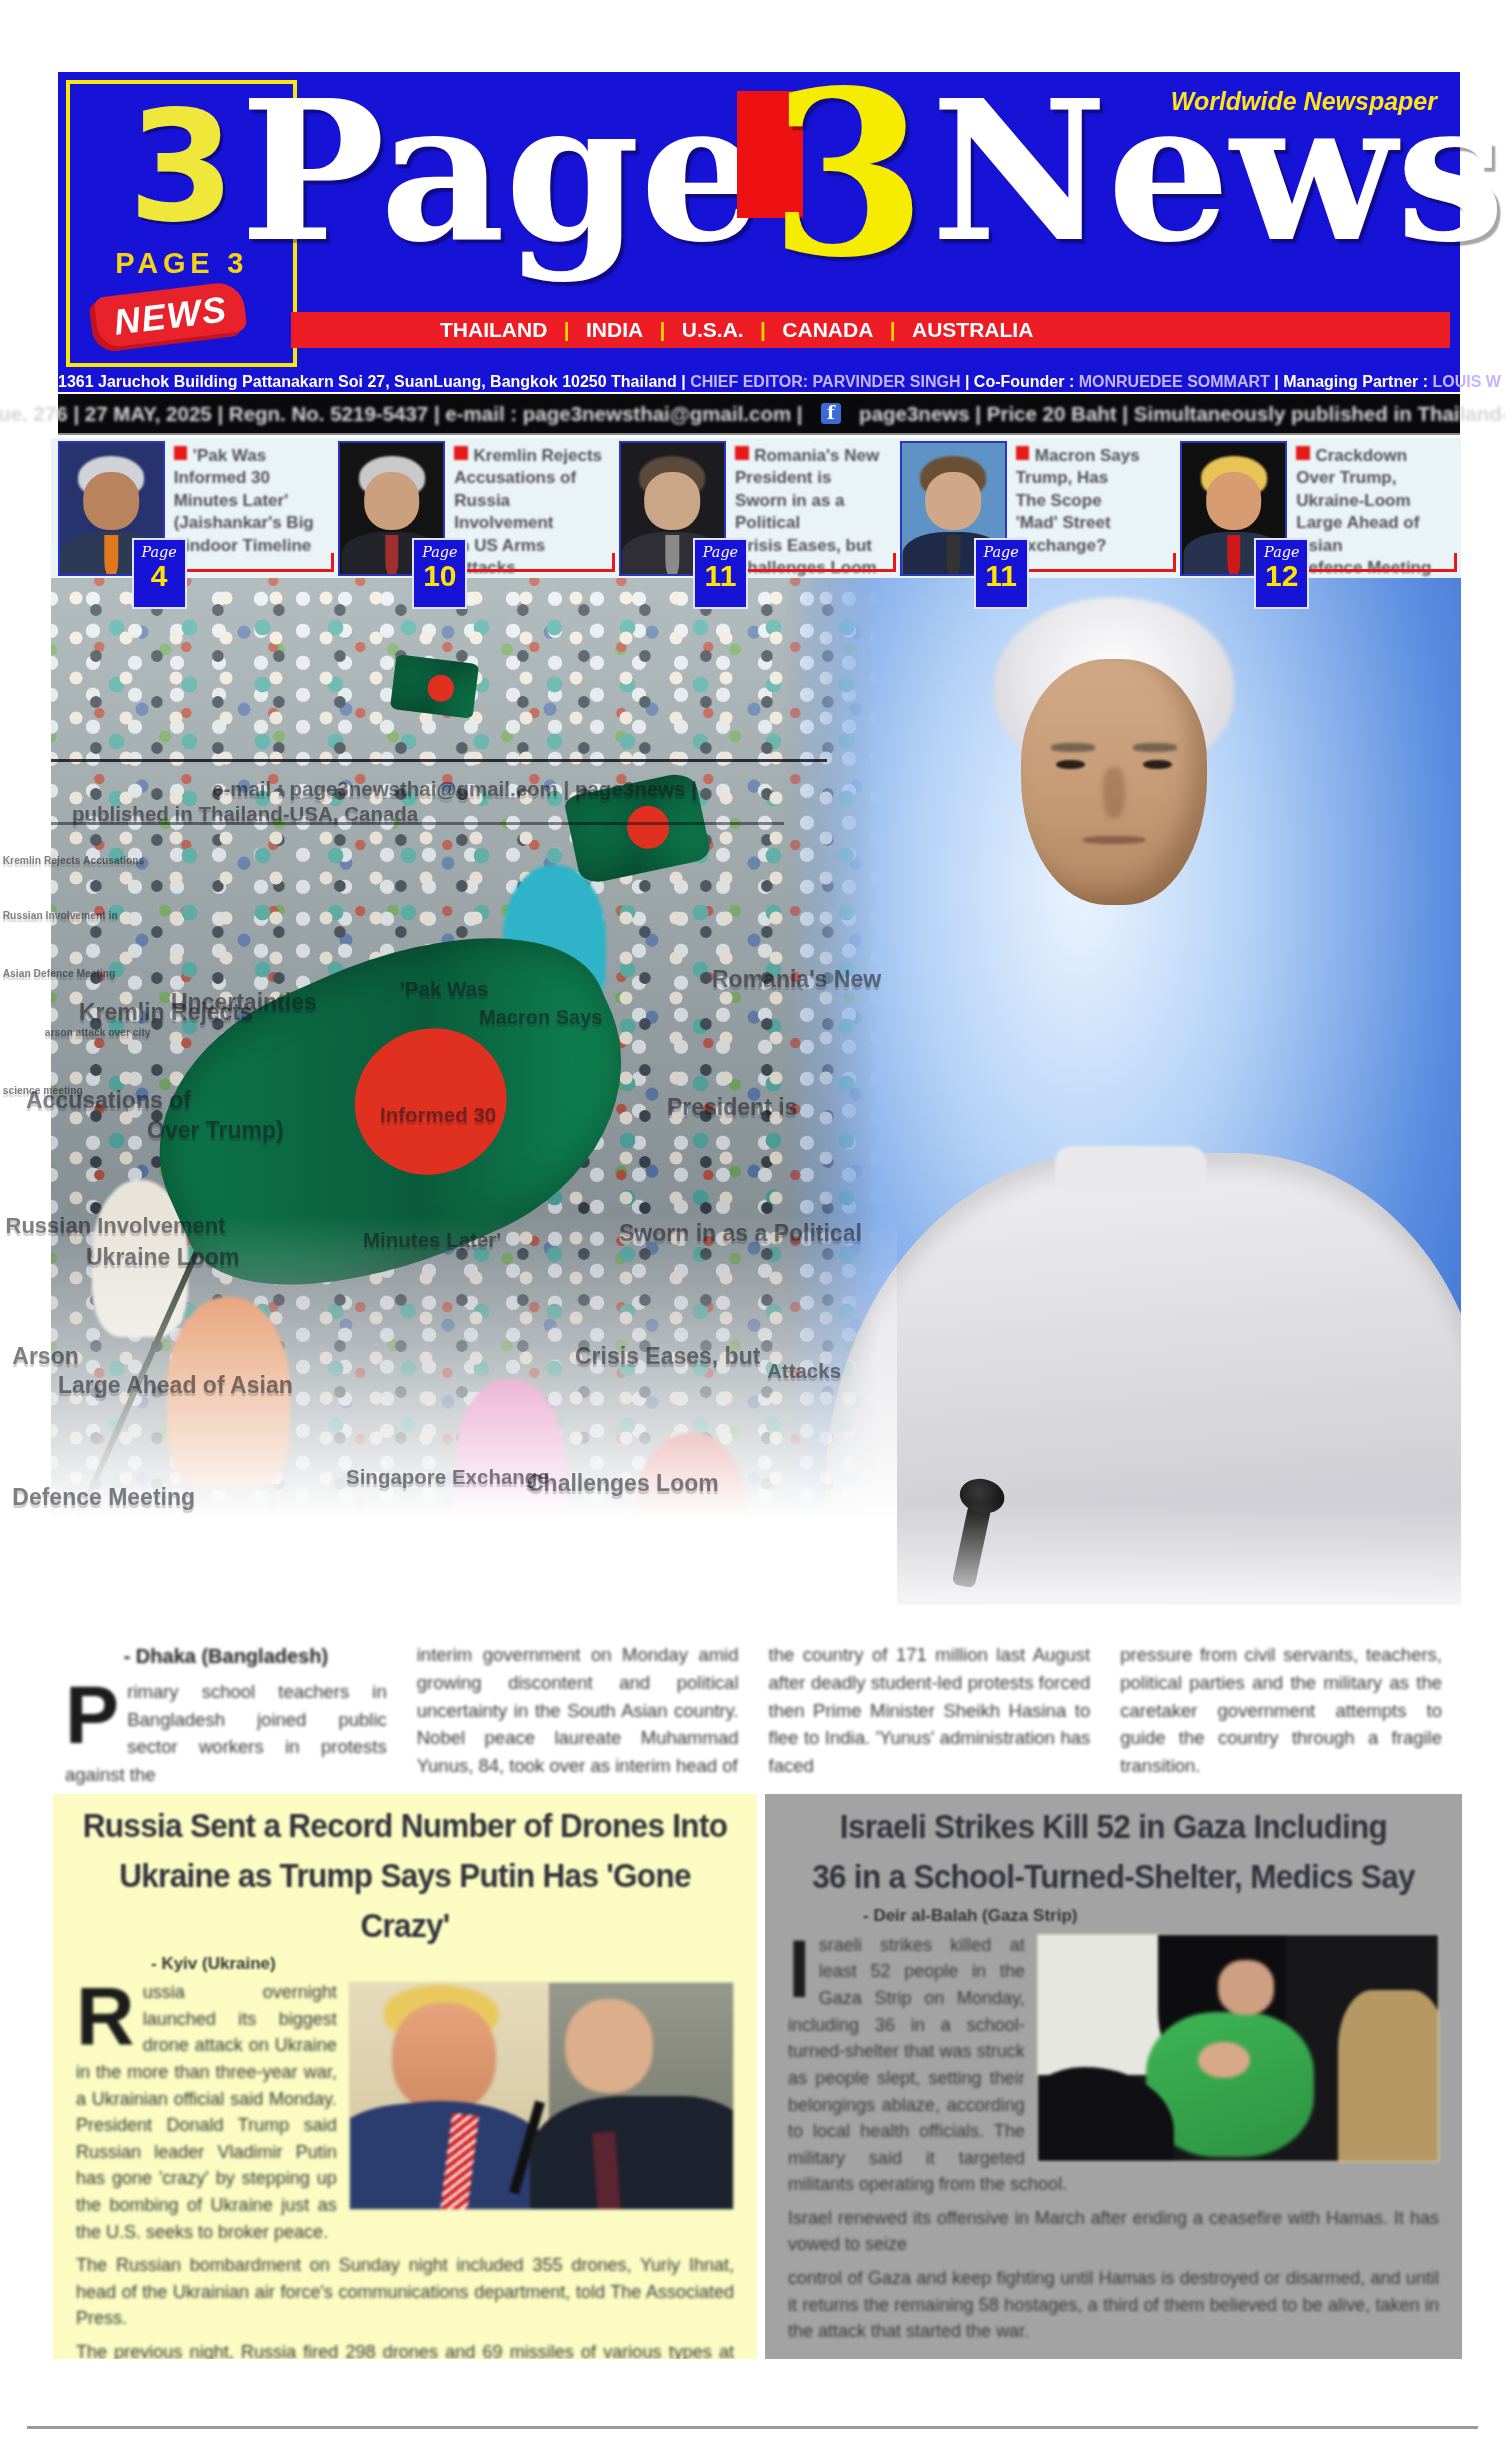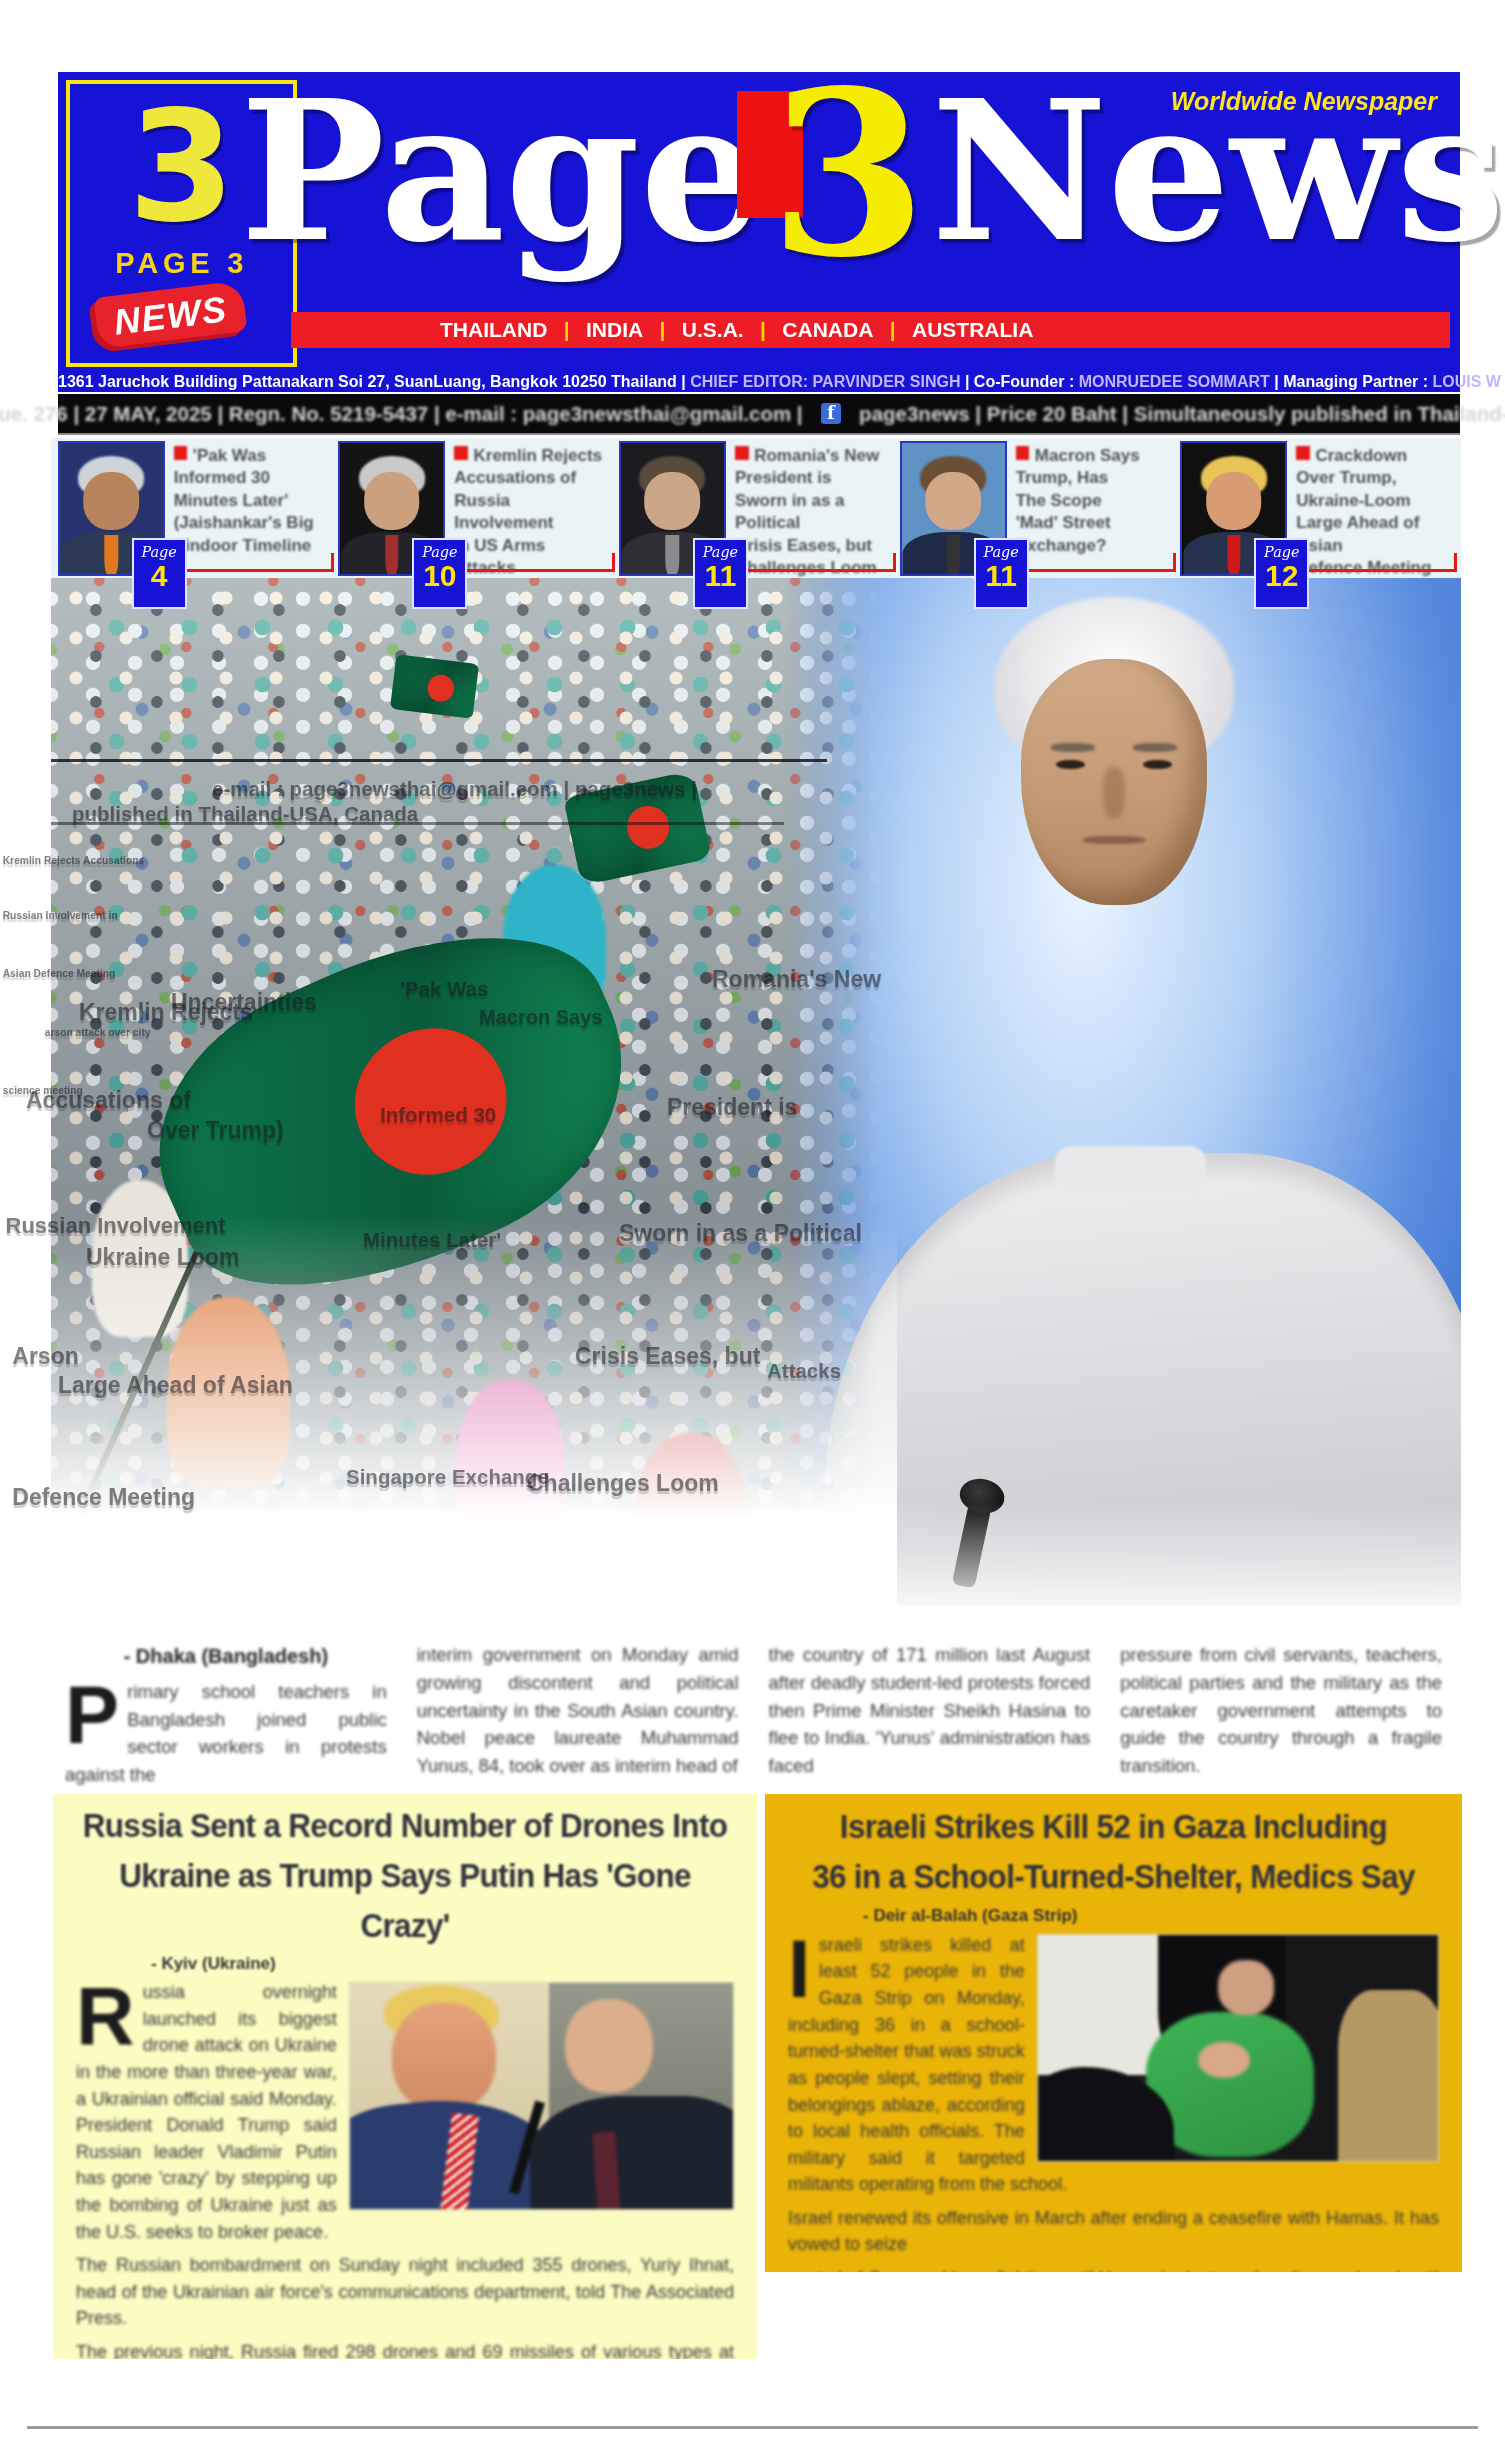--- a/index.html
+++ b/index.html
@@ -152,21 +152,21 @@
   .scol{flex:1;font-size:18.5px;line-height:1.5;text-align:justify;color:#3a3a3a;
      filter:blur(1.4px);overflow:hidden;}
   .story-byline{display:block;text-align:center;font-weight:bold;font-size:20px;color:#222;
      margin-bottom:6.8px;}
   .dc{float:left;font-size:81px;line-height:.82;font-weight:bold;color:#1c1c1c;
      margin:4.1px 8.2px 0 0;}
 
   
   .article{overflow:hidden;padding:11px 23px;box-sizing:border-box;}
   .article.left{left:53px;top:1794px;width:704px;height:565px;background:#fbfbc2;}
-  .article.right{left:765px;top:1794px;width:697px;height:478px;background:#eab308;}
+  .article.right{left:765px;top:1794px;width:697px;height:565px;background:#a3a3a3;}
   .art-title{text-align:center;font-weight:800;font-size:31.5px;line-height:1.5;color:#33333d;
      letter-spacing:-0.7px;filter:blur(0.9px);transform:scaleY(1.05);}
   .art-byline{font-weight:bold;font-size:17px;color:#333;margin:6.8px 0 5.5px 75px;
      filter:blur(1.2px);}
   .art-body{font-size:18px;line-height:1.48;text-align:justify;color:#3a3a3a;filter:blur(1.4px);}
   .art-body p{margin:0 0 6.8px 0;}
   .float-photo{float:right;margin:2.7px 0 8.2px 12.3px;position:relative;overflow:hidden;
      border:1.4px solid #d8d8b0;}
   .tp{width:383px;height:226px;}
   .tp .half-l{position:absolute;left:0;top:0;width:52%;height:100%;

